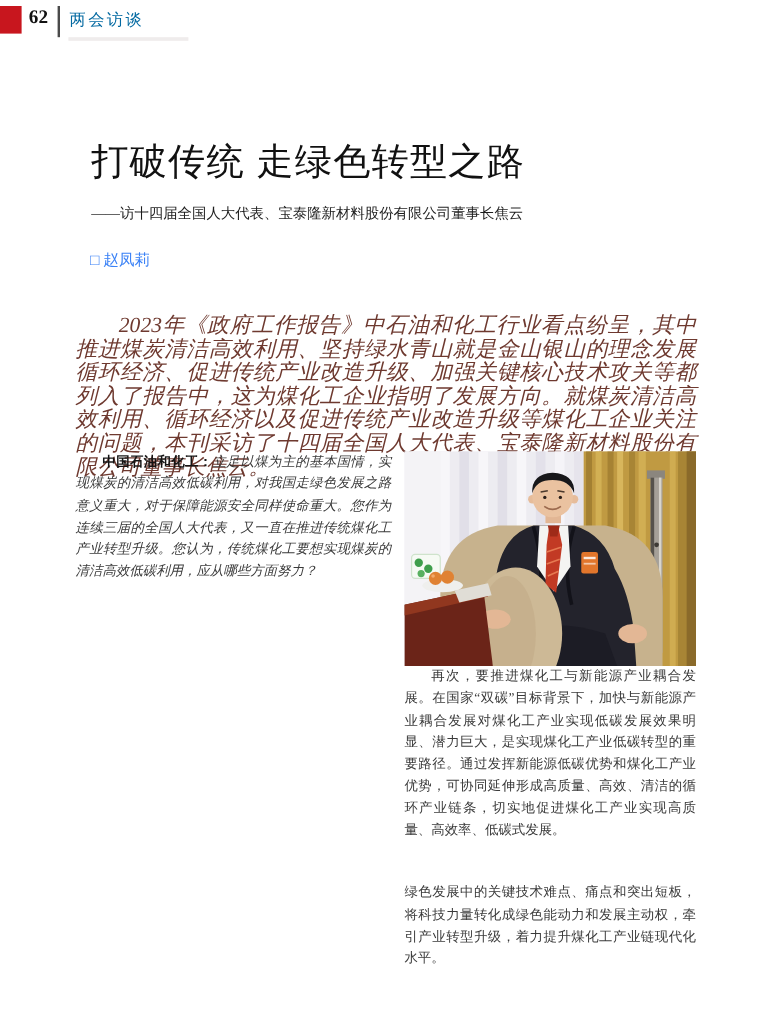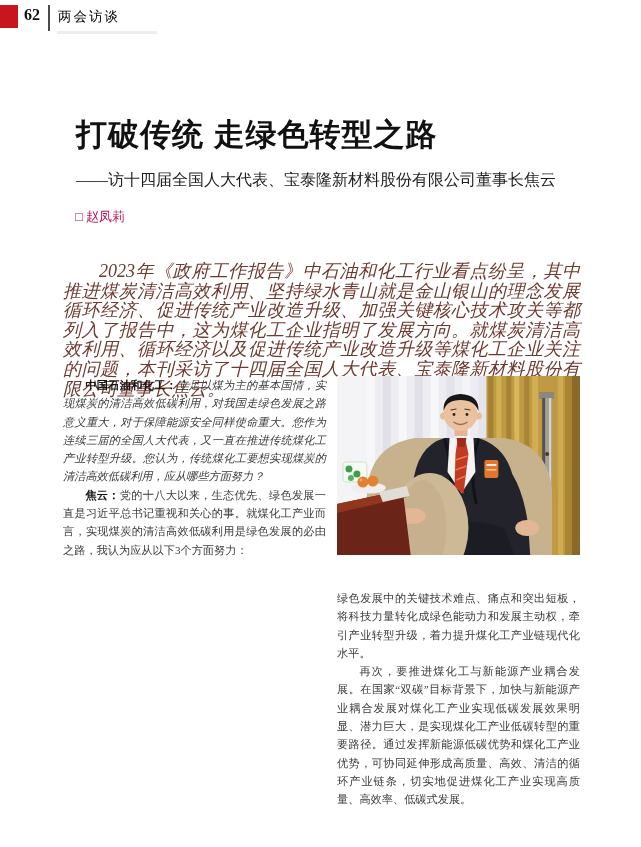--- a/index.html
+++ b/index.html
@@ -3,29 +3,29 @@
 <meta charset="utf-8">
 <style>
   html,body{margin:0;padding:0;background:#fff;}
   .page{position:relative;width:637px;height:847px;background:#ffffff;overflow:hidden;
         font-family:"Liberation Serif","DejaVu Serif",serif;-webkit-font-smoothing:antialiased;}
 
   
   .accent-square{position:absolute;left:0;top:5px;width:18px;height:23px;background:#c8161e;}
   .page-number{position:absolute;left:24px;top:6px;font-size:16px;font-weight:bold;color:#121212;}
   .header-divider{position:absolute;left:48px;top:5px;width:2px;height:26px;background:#4a4a4a;}
-  .section-label{position:absolute;left:58px;top:8px;font-size:13.5px;color:#000000;letter-spacing:2px;text-align:center;}
+  .section-label{position:absolute;left:58px;top:8px;font-size:13.5px;color:#0369a1;letter-spacing:2px;text-align:center;}
   .header-rule{position:absolute;left:57px;top:31px;width:100px;height:3px;background:#efecec;}
 
   
   .article-title{position:absolute;left:76px;top:114px;width:520px;margin:0;
                  font-family:"Liberation Sans","DejaVu Sans",sans-serif;
-                 font-weight:bold;font-size:31px;letter-spacing:1px;color:#111;}
-  .article-subtitle{position:absolute;left:76px;top:170px;width:520px;font-size:16px;color:#1d1d1d;}
-  .author-byline{position:absolute;left:75px;top:208px;font-size:13px;color:#be185d;}
+                 font-weight:normal;font-size:31px;letter-spacing:1px;color:#111;}
+  .article-subtitle{position:absolute;left:76px;top:170px;width:520px;font-size:12px;color:#1d1d1d;}
+  .author-byline{position:absolute;left:75px;top:208px;font-size:13px;color:#3b82f6;}
 
   
   .intro-paragraph{position:absolute;left:63px;top:262px;width:517px;margin:0;
                    font-size:18px;line-height:19.6px;color:#6e392f;font-style:italic;
                    text-align:justify;text-indent:2em;}
 
   
   .text-columns{position:absolute;left:63px;top:376px;width:517px;display:flex;gap:11px;}
   .col-left{width:263px;}
   .col-right{width:243px;}
@@ -58,21 +58,20 @@
   <h1 class="article-title">打破传统 走绿色转型之路</h1>
   <div class="article-subtitle">——访十四届全国人大代表、宝泰隆新材料股份有限公司董事长焦云</div>
   <div class="author-byline">□ 赵凤莉</div>
 
   <p class="intro-paragraph">2023年《政府工作报告》中石油和化工行业看点纷呈，其中推进煤炭清洁高效利用、坚持绿水青山就是金山银山的理念发展循环经济、促进传统产业改造升级、加强关键核心技术攻关等都列入了报告中，这为煤化工企业指明了发展方向。就煤炭清洁高效利用、循环经济以及促进传统产业改造升级等煤化工企业关注的问题，本刊采访了十四届全国人大代表、宝泰隆新材料股份有限公司董事长焦云。</p>
 
   <div class="text-columns">
 
     <div class="col-left">
       <p class="body indent"><span class="lead-label">中国石油和化工：</span><span class="q-text">立足以煤为主的基本国情，实现煤炭的清洁高效低碳利用，对我国走绿色发展之路意义重大，对于保障能源安全同样使命重大。您作为连续三届的全国人大代表，又一直在推进传统煤化工产业转型升级。您认为，传统煤化工要想实现煤炭的清洁高效低碳利用，应从哪些方面努力？</span></p>
-      <p class="body indent answer-start"><span class="lead-label">焦云：</span><span>党的十八大以来，生态优先、绿色发展一直是习近平总书记重视和关心的事。就煤化工产业而言，实现煤炭的清洁高效低碳利用是绿色发展的必由之路，我认为应从以下3个方面努力：</span></p>
     </div>
 
     <div class="col-right">
       <figure class="interview-figure">
         <svg class="photo" viewBox="0 0 244 179" xmlns="http://www.w3.org/2000/svg" preserveAspectRatio="none">
 
           <rect x="0" y="0" width="244" height="179" fill="#edecf1"></rect>
           <g>
             <rect x="0" y="0" width="30" height="179" fill="#f4f3f6"></rect>
             <rect x="30" y="0" width="8" height="179" fill="#f7f6f9"></rect>
@@ -161,17 +160,17 @@
           <g>
             <ellipse cx="32" cy="112" rx="17" ry="5.5" fill="#efefed"></ellipse>
             <circle cx="26" cy="106" r="5.5" fill="#e08232"></circle>
             <circle cx="36" cy="105" r="5.5" fill="#e08232"></circle>
             <circle cx="24" cy="104" r="1.5" fill="#f2aa6a"></circle>
           </g>
           <polygon points="42,116 70,110 73,120 46,126" fill="#e0ddd6"></polygon>
         </svg>
       </figure>
 
+      <p class="body indent">再次，要推进煤化工与新能源产业耦合发展。在国家“双碳”目标背景下，加快与新能源产业耦合发展对煤化工产业实现低碳发展效果明显、潜力巨大，是实现煤化工产业低碳转型的重要路径。通过发挥新能源低碳优势和煤化工产业优势，可协同延伸形成高质量、高效、清洁的循环产业链条，切实地促进煤化工产业实现高质量、高效率、低碳式发展。</p>
       <p class="body continuation">绿色发展中的关键技术难点、痛点和突出短板，将科技力量转化成绿色能动力和发展主动权，牵引产业转型升级，着力提升煤化工产业链现代化水平。</p>
-      <p class="body indent">再次，要推进煤化工与新能源产业耦合发展。在国家“双碳”目标背景下，加快与新能源产业耦合发展对煤化工产业实现低碳发展效果明显、潜力巨大，是实现煤化工产业低碳转型的重要路径。通过发挥新能源低碳优势和煤化工产业优势，可协同延伸形成高质量、高效、清洁的循环产业链条，切实地促进煤化工产业实现高质量、高效率、低碳式发展。</p>
     </div>
   </div>
 </div>
 
 </body></html>

